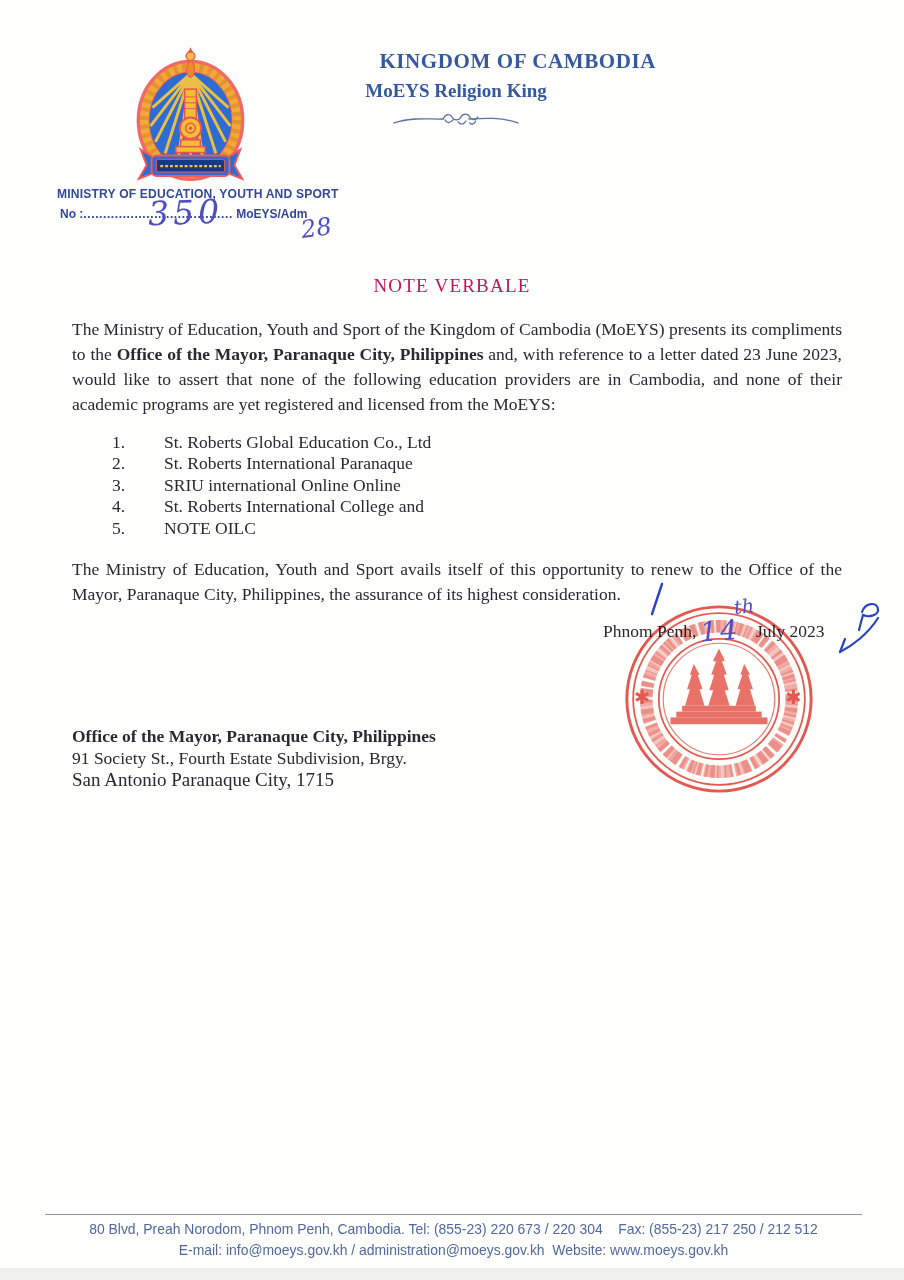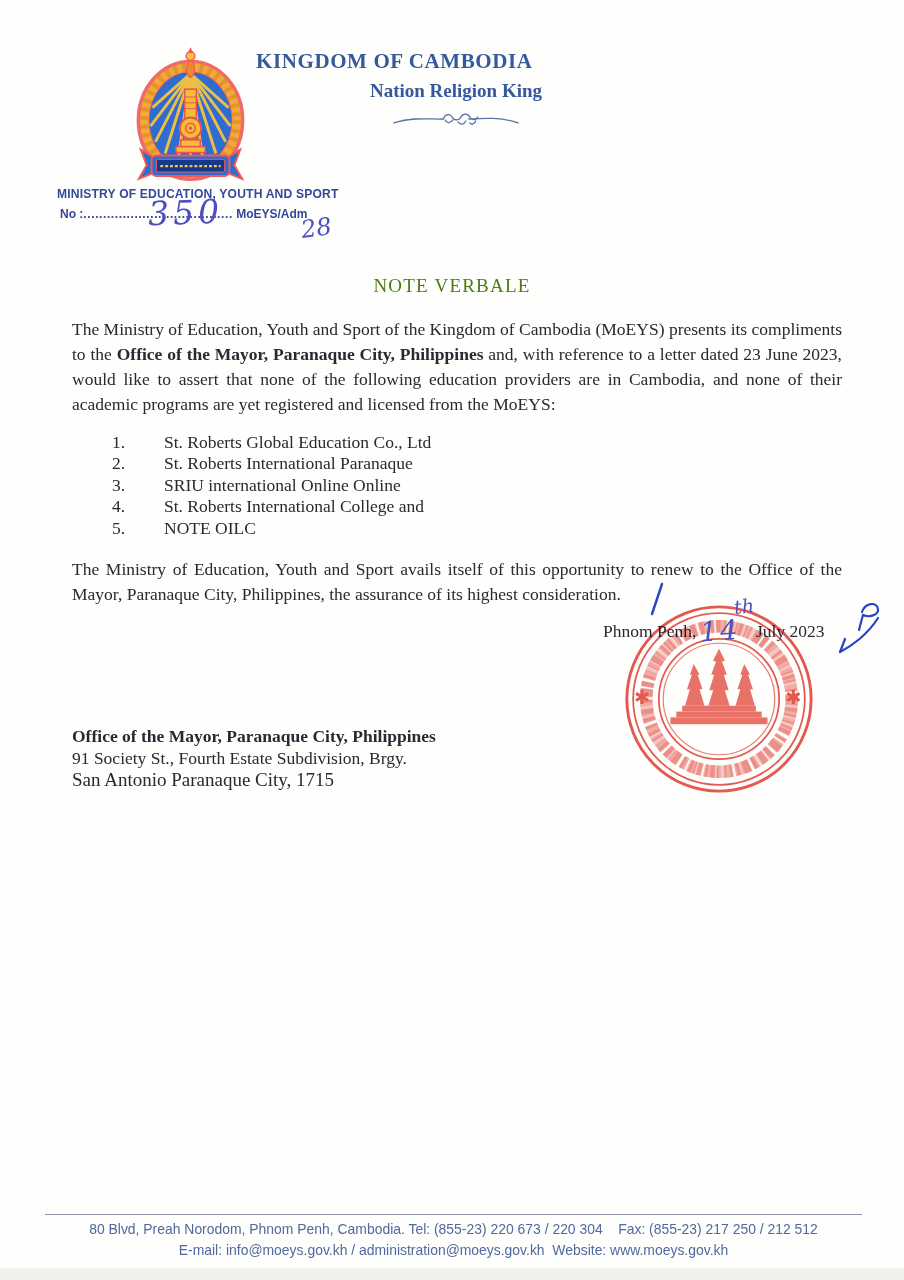--- a/index.html
+++ b/index.html
@@ -3,38 +3,38 @@
 <meta charset="utf-8">
 <style>
   html,body{margin:0;padding:0;background:#e9e9e9;}
   .page{
     position:relative;width:904px;height:1280px;margin:0 auto;
     background:#fefefd;overflow:hidden;
     font-family:"Liberation Serif",serif;color:#2a2830;
   }
   .abs{position:absolute;}
   
-  .kingdom-title{left:256px;top:49px;width:400px;text-align:left;
+  .kingdom-title{left:256px;top:49px;width:400px;text-align:right;
     font-size:21px;font-weight:bold;letter-spacing:.6px;color:#35589e;}
   .motto{left:256px;top:80px;width:400px;text-align:center;
     font-size:19px;font-weight:bold;color:#35589e;}
   .divider{left:392px;top:110px;}
   .emblem{left:132px;top:46px;}
   .ministry-name{left:57px;top:186px;font-family:"Liberation Sans",sans-serif;
     font-weight:bold;font-size:13px;color:#33489b;letter-spacing:.2px;
     transform:scaleX(.93);transform-origin:left top;white-space:nowrap;}
   .ref-line{left:60px;top:207px;font-family:"Liberation Sans",sans-serif;
     font-weight:bold;font-size:12px;color:#33489b;white-space:nowrap;}
   .ref-line .dots{letter-spacing:.6px;}
   .ink{color:#4d4ec0;font-style:italic;font-family:"DejaVu Serif",serif;}
   .ref-num{left:148px;top:193px;font-size:33px;letter-spacing:4px;transform:rotate(-2deg);}
   .ref-annot{left:301px;top:214px;font-size:24px;transform:rotate(-8deg);}
   
   .note-title{left:67px;top:275px;width:770px;text-align:center;
-    font-size:19px;letter-spacing:1.2px;color:#4d7c0f;}
+    font-size:19px;letter-spacing:1.2px;color:#be185d;}
   .para{left:72px;width:770px;font-size:17.5px;line-height:25px;
     text-align:justify;color:#2a2830;}
   .p1{top:317px;}
   .p2{top:557px;}
   .bold{font-weight:bold;}
   .providers{left:112px;top:432px;font-size:17.5px;line-height:21.4px;}
   .provider-row{display:flex;}
   .provider-num{width:24px;}
   .provider-label{margin-left:28px;}
   
@@ -102,21 +102,21 @@
     <g stroke="#ef5a58" stroke-width="2">
       <path d="M22,114 L9,106 L15,122 L7,136 L22,130 Z" fill="#2e6cd1"></path>
       <path d="M98,114 L111,106 L105,122 L113,136 L98,130 Z" fill="#2e6cd1"></path>
       <rect x="20" y="112" width="80" height="21" rx="5" fill="#2e6cd1"></rect>
       <rect x="25" y="116" width="70" height="13" rx="2" fill="#15398a" stroke-width="1"></rect>
     </g>
     <line x1="29" y1="123" x2="91" y2="123" stroke="#f6c33e" stroke-width="2.4" stroke-dasharray="3 2"></line>
   </svg>
 
   <div class="abs kingdom-title">KINGDOM OF CAMBODIA</div>
-  <div class="abs motto">Nation Religion King</div>
+  <div class="abs motto">MoEYS Religion King</div>
 
   <svg class="abs divider" width="128" height="18" viewBox="0 0 130 18">
     <g stroke="#5872aa" stroke-width="1.3" fill="none" stroke-linecap="round">
       <path d="M2,13 C24,6 40,10 52,9"></path>
       <path d="M78,9 C94,8 112,7 128,13"></path>
       <path d="M52,9 c2,-5 7,-6 9,-2 c2,4 7,4 9,0 c2,-4 7,-4 9,0 c2,4 6,3 8,0"></path>
       <path d="M54,10 c1,3 5,4 8,0 m5,2 c2,3 6,3 8,-1 m4,2 c2,2 5,1 6,-2"></path>
     </g>
   </svg>
 

